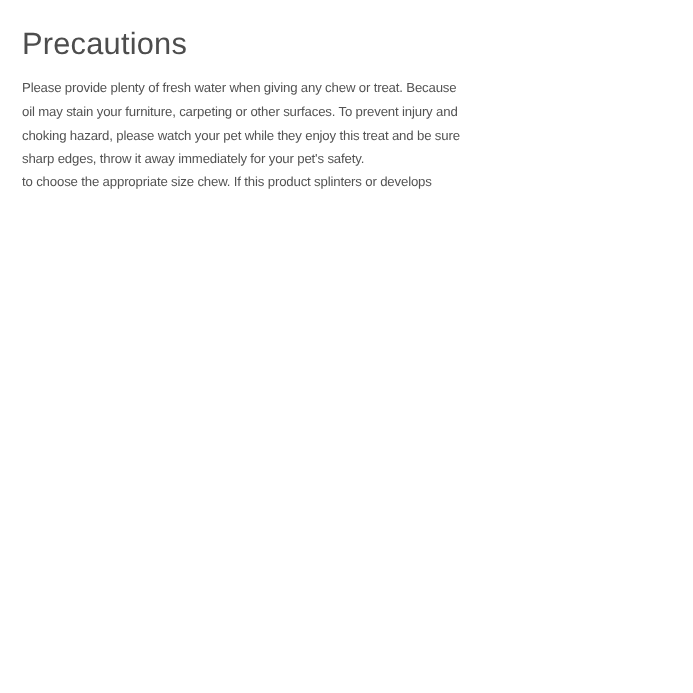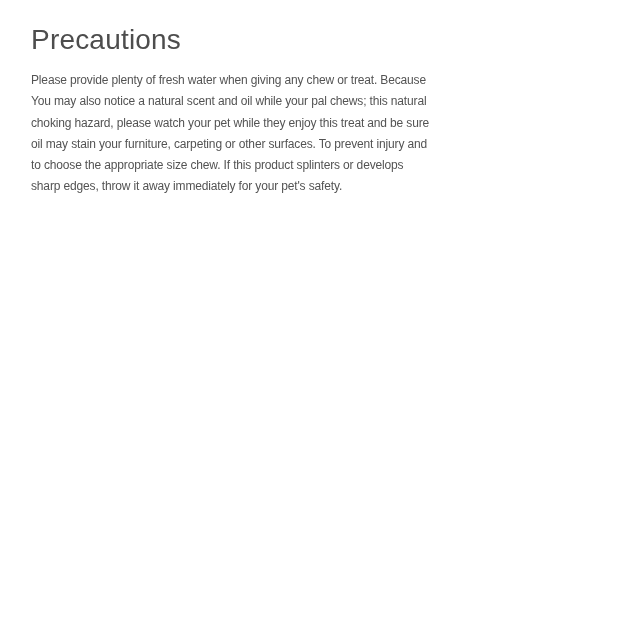--- a/index.html
+++ b/index.html
@@ -7,21 +7,21 @@
     padding: 0;
     background: #ffffff;
   }
   body {
     width: 630px;
     height: 630px;
     overflow: hidden;
     font-family: "Liberation Sans", sans-serif;
   }
   .section {
-    padding: 23px 20px 0 31px;
+    padding: 23px 20px 0 20px;
   }
   .section-title {
     font-size: 28px;
     font-weight: 400;
     line-height: 34px;
     color: #4d4d4d;
     margin: 0 0 13px 0;
     letter-spacing: 0.2px;
   }
   .section-body {
@@ -35,19 +35,18 @@
     white-space: nowrap;
   }
 </style>
 </head>
 <body>
 
 <div class="section">
   <h1 class="section-title">Precautions</h1>
   <div class="section-body">
       <div class="body-line">Please provide plenty of fresh water when giving any chew or treat. Because</div>
-      <div class="body-line">You may also notice a natural scent and oil while your pal chews; this natural</div>
+      <div class="body-line">oil may stain your furniture, carpeting or other surfaces. To prevent injury and</div>
       <div class="body-line">choking hazard, please watch your pet while they enjoy this treat and be sure</div>
-      <div class="body-line">oil may stain your furniture, carpeting or other surfaces. To prevent injury and</div>
+      <div class="body-line">sharp edges, throw it away immediately for your pet's safety.</div>
       <div class="body-line">to choose the appropriate size chew. If this product splinters or develops</div>
-      <div class="body-line">sharp edges, throw it away immediately for your pet's safety.</div>
     </div>
 </div>
 
 </body></html>

